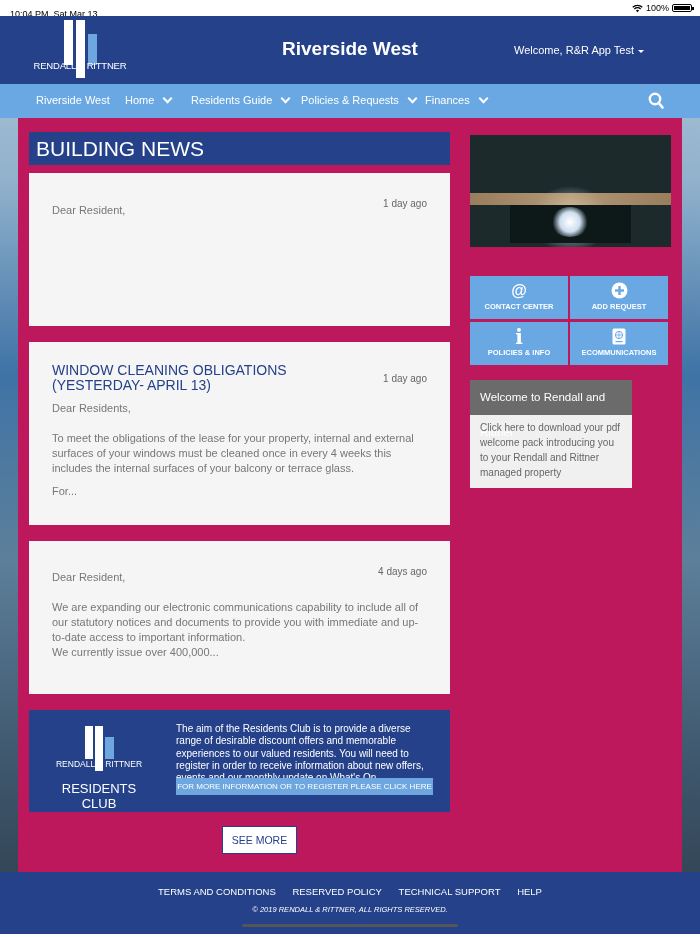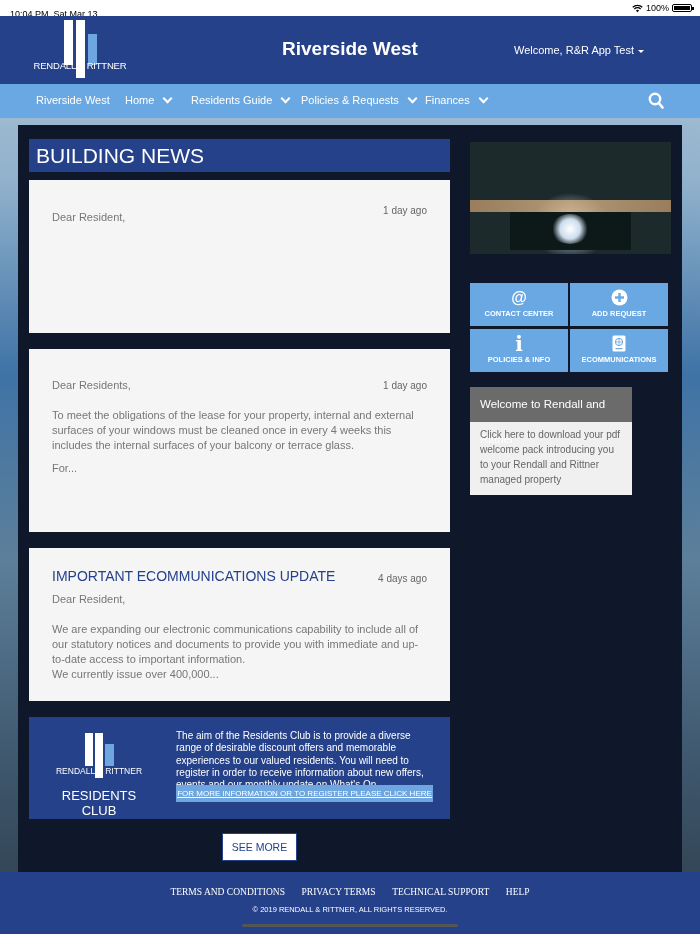--- a/index.html
+++ b/index.html
@@ -18,51 +18,51 @@
   .logo .bar2 { position:absolute; left:48px; top:0; width:9px; height:58px; background:#fff; }
   .logo .bar3 { position:absolute; left:60px; top:14px; width:9px; height:31px; background:#6ea6e0; }
   .logo .txt { position:absolute; left:0; top:40px; width:104px; font-size:9.5px; color:#fff; text-align:center; letter-spacing:-0.2px; }
   .header .title { position:absolute; left:0; width:700px; top:22px; text-align:center; color:#fff; font-size:19px; font-weight:bold; }
   .header .welcome { position:absolute; right:56px; top:28px; color:#fff; font-size:11px; }
   .caret { display:inline-block; width:0; height:0; border-left:3px solid transparent; border-right:3px solid transparent; border-top:3px solid #fff; vertical-align:middle; margin-left:4px; }
   .nav { position:absolute; top:84px; left:0; width:700px; height:34px; background:#6aa8e3; }
   .nav .item { position:absolute; top:10px; color:#fff; font-size:11px; display:flex; align-items:center; gap:6px; }
   .chev { width:7px; height:7px; border-right:2px solid #fff; border-bottom:2px solid #fff; transform:rotate(45deg); margin-top:-4px; margin-left:4px; }
   .nav .search { position:absolute; right:36px; top:8px; width:16px; height:18px; }
-  .page { position:absolute; top:125px; left:18px; width:664px; height:754px; background:#0f172a; }
+  .page { position:absolute; top:118px; left:18px; width:664px; height:754px; background:#be185d; }
   .section-title { position:absolute; left:11px; top:14px; width:421px; height:33px; background:#24418a; color:#fff; font-size:21px; padding-left:7px; line-height:33px; }
   .card { position:absolute; left:11px; width:421px; background:#f5f5f5; padding:0 23px; }
   .card .head { position:relative; padding-right:80px; color:#24418a; font-size:14px; line-height:15px; }
   .card .ago { position:absolute; right:0; top:2px; font-size:10px; color:#666; }
   .card .body { font-size:11px; color:#777; line-height:15px; }
   .club { position:absolute; left:11px; top:592px; width:421px; height:102px; background:#24418a; }
   .club .logo2 { position:absolute; left:18px; top:16px; width:100px; height:70px; }
   .club .logo2 .b1 { position:absolute; left:38px; top:0; width:8px; height:33px; background:#fff; }
   .club .logo2 .b2 { position:absolute; left:48px; top:0; width:8px; height:45px; background:#fff; }
   .club .logo2 .b3 { position:absolute; left:58px; top:11px; width:9px; height:22px; background:#6ea6e0; }
   .club .logo2 .t1 { position:absolute; left:0; top:33px; width:104px; font-size:8.5px; color:#fff; text-align:center; }
   .club .logo2 .t2 { position:absolute; left:0; top:55px; width:104px; font-size:13px; color:#fff; text-align:center; }
   .club .desc { position:absolute; left:147px; top:13px; width:262px; font-size:10px; line-height:12.3px; color:#fff; }
-  .club .cta { position:absolute; left:147px; top:68px; width:257px; height:17px; background:#6ea6e0; color:#fff; font-size:8px; text-align:center; line-height:17px;text-decoration:underline; }
+  .club .cta { position:absolute; left:147px; top:68px; width:257px; height:17px; background:#6ea6e0; color:#fff; font-size:8px; text-align:center; line-height:17px; }
   .seemore { position:absolute; left:184px; top:708px; width:75px; height:28px; border:1px solid #24418a; color:#24418a; font-size:10.5px; text-align:center; line-height:26px; background:#fff;margin-left:20px; }
   .photo { position:absolute; left:452px; top:17px; width:201px; height:112px; overflow:hidden;
     background: radial-gradient(ellipse at 50% 75%, #e6eef2 0%, #8fa0a8 10%, #1d2a2c 28%), linear-gradient(180deg,#2a2f36 0%, #6f5a3c 45%, #2e3a2a 60%, #0f1a1c 100%); }
   .photo .ledge { position:absolute; left:0; top:58px; width:201px; height:12px; background:linear-gradient(90deg,#b8926a,#d6b48a,#b8926a); opacity:0.8; }
   .photo .water { position:absolute; left:40px; top:70px; width:121px; height:38px; background:#0d1818; }
   .photo .spray { position:absolute; left:80px; top:72px; width:40px; height:30px; border-radius:50%; background:radial-gradient(circle,#ffffff 0%, #cde 40%, transparent 70%); }
   .tiles { position:absolute; left:452px; top:158px; width:198px; }
   .tile { position:absolute; width:98px; height:43px; background:#6aa8e3; color:#fff; font-size:7.5px; font-weight:bold; text-align:center; }
   .tile .ic { display:block; margin:6px auto 2px; height:18px; font-size:16px; line-height:18px; }
   .welcome-box { position:absolute; left:452px; top:262px; width:162px;border-radius:7px; }
   .welcome-box .wh { background:#6b6b6b; color:#fff; font-size:11.5px; height:35px; line-height:35px; padding-left:10px; }
   .welcome-box .wb { background:#f0f0f0; color:#666; font-size:10px; line-height:15px; padding:5px 10px 8px; }
   .footer { position:absolute; top:872px; left:0; width:700px; height:62px; background:#24418a; }
   .footer .links { position:absolute; top:14px; left:0; width:700px; text-align:center; font-size:9.5px; color:#fff; }
-  .footer .links span { margin:17px 7px;font-family:Liberation Serif, serif; }
-  .footer .copy { position:absolute; top:33px; left:0; width:700px; text-align:center; font-size:7.5px; color:#fff; }
+  .footer .links span { margin:17px 7px; }
+  .footer .copy { position:absolute; top:33px; left:0; width:700px; text-align:center; font-size:7.5px; color:#fff;font-style:italic; }
   .footer .homebar { position:absolute; top:52px; left:242px; width:216px; height:3px; border-radius:2px; background:#555; }
 </style>
 </head>
 <body>
 
 <div class="statusbar">
   <span class="time"><span>10:04 PM</span>&nbsp;&nbsp;<span>Sat Mar 13</span></span>
   <span class="right">
     <svg width="11" height="9" viewBox="0 0 12 9">
         <path d="M6 8.5 L4.3 6.7 A2.5 2.5 0 0 1 7.7 6.7 Z" fill="#000"></path>
@@ -115,28 +115,28 @@
 
 <div class="page">
   <div class="section-title">BUILDING NEWS</div>
 
   <div class="card" style="top:55px;height:153px;padding-top:21px">
     <div class="head"><span class="ago">1 day ago</span></div>
     <div class="body" style="margin-top:9px">Dear Resident,</div>
   </div>
 
   <div class="card" style="top:224px;height:183px;padding-top:21px">
-    <div class="head"><span class="ago" style="top:8px">1 day ago</span></div>
+    <div class="head"><span>WINDOW CLEANING OBLIGATIONS (YESTERDAY- APRIL 13)</span><span class="ago" style="top:8px">1 day ago</span></div>
     <div class="body" style="margin-top:8px">Dear Residents,</div>
     <div class="body" style="margin-top:15px">To meet the obligations of the lease for your property, internal and external surfaces of your windows must be cleaned once in every 4 weeks this includes the internal surfaces of your balcony or terrace glass.</div>
     <div class="body" style="margin-top:8px">For...</div>
   </div>
 
   <div class="card" style="top:423px;height:153px;padding-top:21px">
-    <div class="head"><span>IMPORTANT ECOMMUNICATIONS UPDATE</span><span class="ago">4 days ago</span></div>
+    <div class="head"><span class="ago">4 days ago</span></div>
     <div class="body" style="margin-top:8px">Dear Resident,</div>
     <div class="body" style="margin-top:15px">We are expanding our electronic communications capability to include all of our statutory notices and documents to provide you with immediate and up-to-date access to important information.</div>
     <div class="body">We currently issue over 400,000...</div>
   </div>
 
   <div class="club">
     <div class="logo2">
       <div class="b1"></div>
         <div class="b2"></div>
         <div class="b3"></div>
@@ -186,19 +186,19 @@
 
   <div class="welcome-box">
     <div class="wh">Welcome to Rendall and Rittner</div>
     <div class="wb">Click here to download your pdf welcome pack introducing you to your Rendall and Rittner managed property</div>
   </div>
 </div>
 
 <div class="footer">
   <div class="links">
     <span>TERMS AND CONDITIONS</span>
-    <span>PRIVACY TERMS</span>
+    <span>RESERVED POLICY</span>
     <span>TECHNICAL SUPPORT</span>
     <span>HELP</span>
   </div>
   <div class="copy">© 2019 RENDALL &amp; RITTNER, ALL RIGHTS RESERVED.</div>
   <div class="homebar"></div>
 </div>
 
 </body></html>

